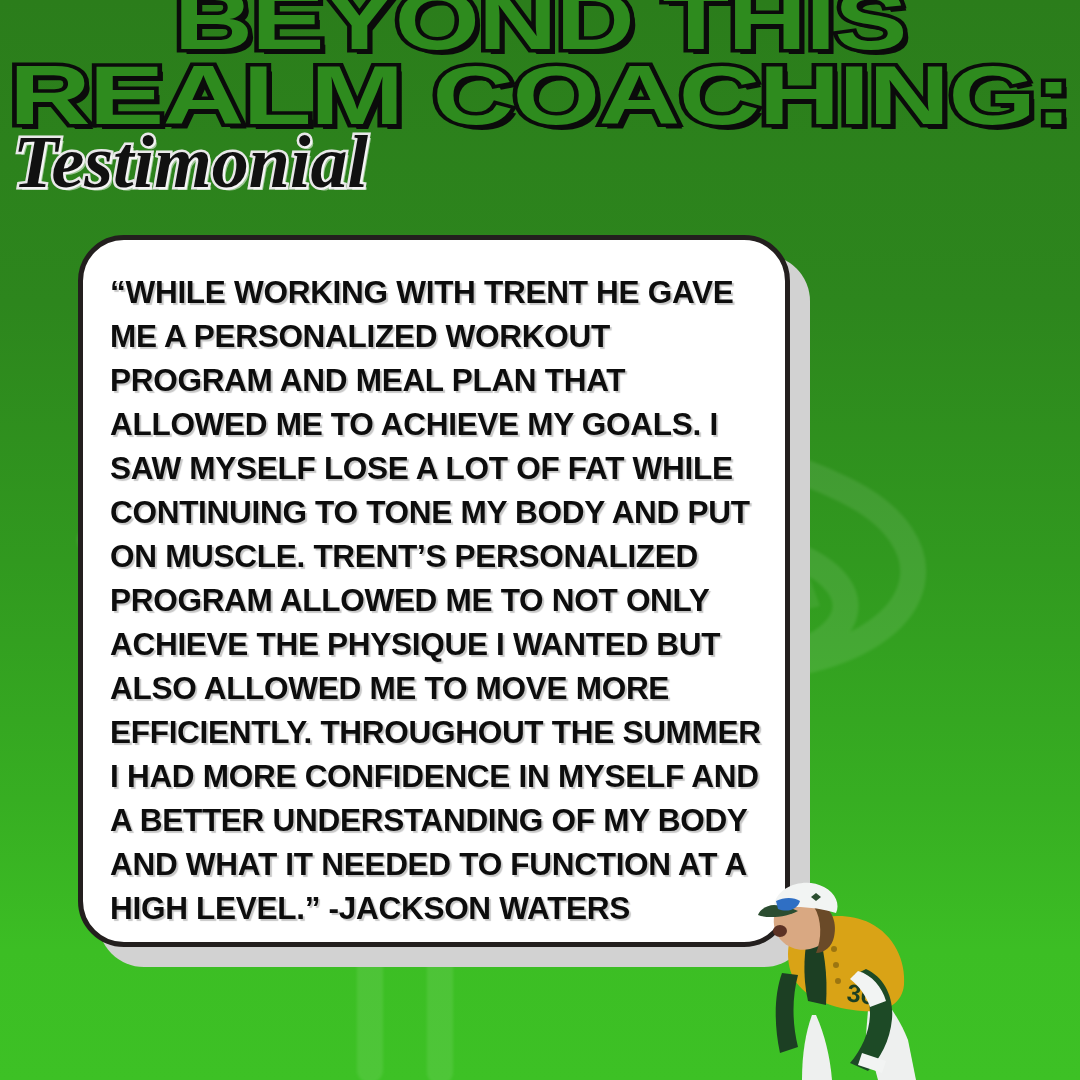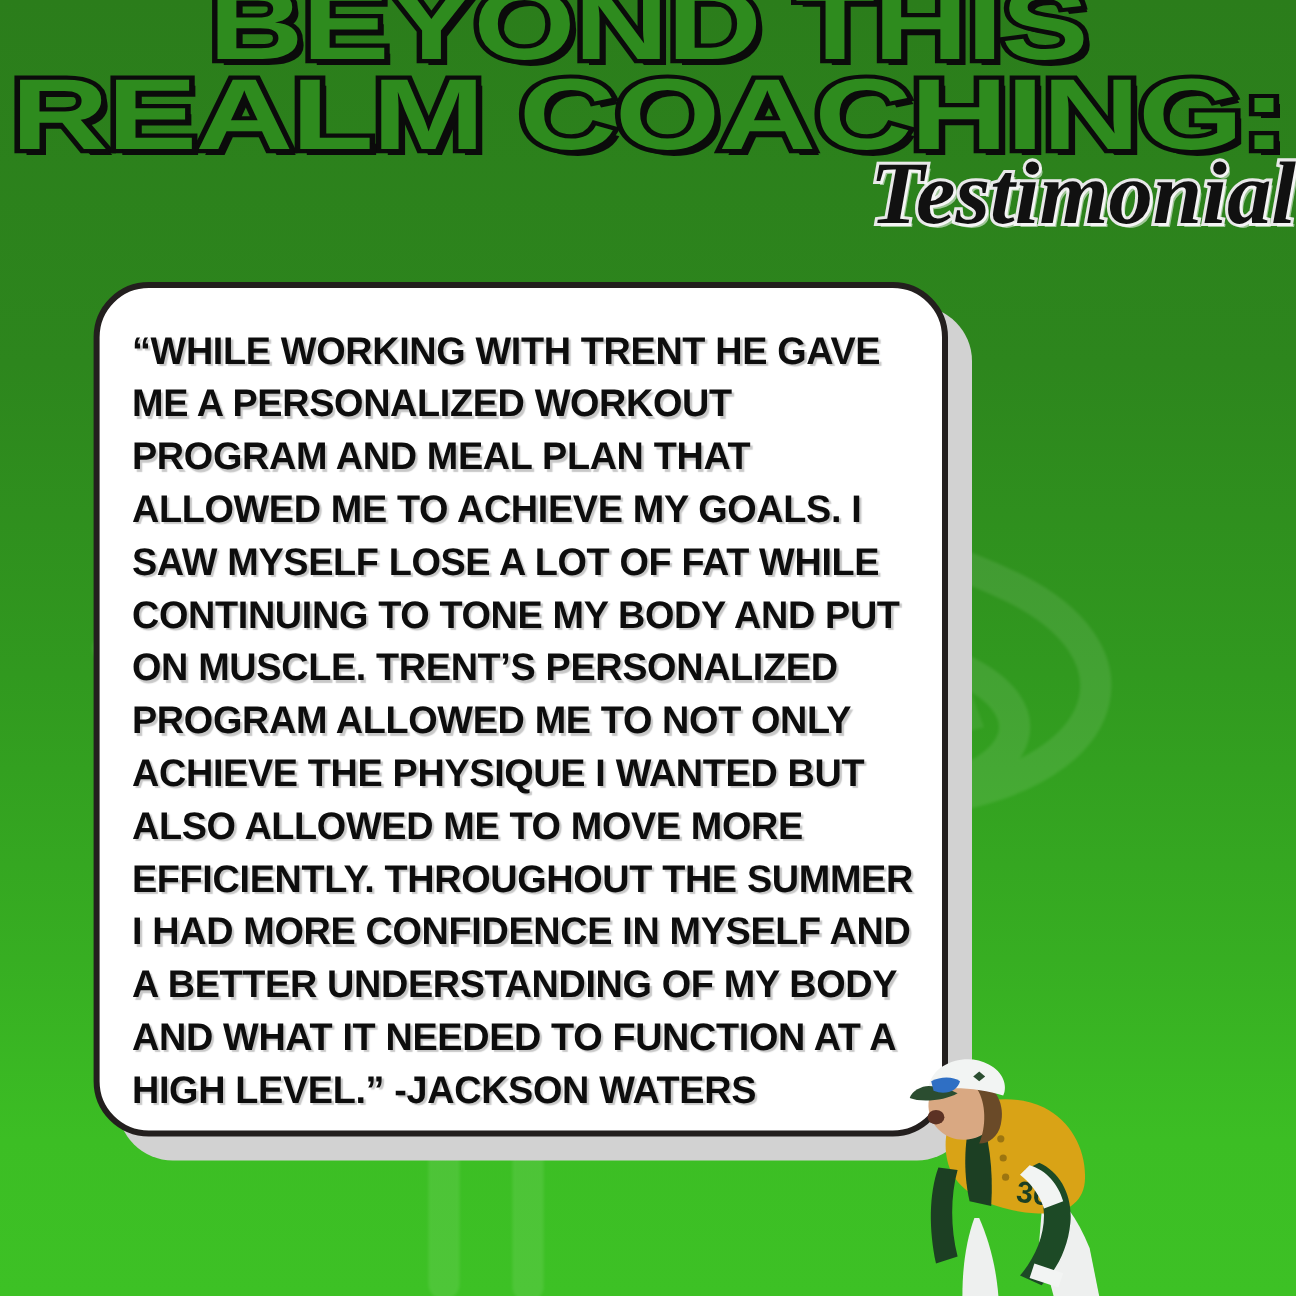--- a/index.html
+++ b/index.html
@@ -47,22 +47,22 @@
     white-space:nowrap;
     -webkit-text-stroke:7px #0b0b0b;
     paint-order:stroke fill;
     text-shadow:4px 5px 0 #0b0b0b;
   }
   .title-line-1 { font-size:84px; transform:scaleX(1.30); }
   .title-line-2 { font-size:84px; transform:scaleX(1.34); margin-top:6px; }
 
   .subtitle {
     position:absolute;
-    left:0; right:0; top:120px;
-    text-align:right;
+    left:13px; right:0; top:120px;
+    text-align:left;
     z-index:6;
   }
   .subtitle span {
     font-family:"Liberation Serif", serif;
     font-style:italic;
     font-weight:bold;
     font-size:74px;
     color:#111;
     -webkit-text-stroke:5px #e8e8e8;
     paint-order:stroke fill;

